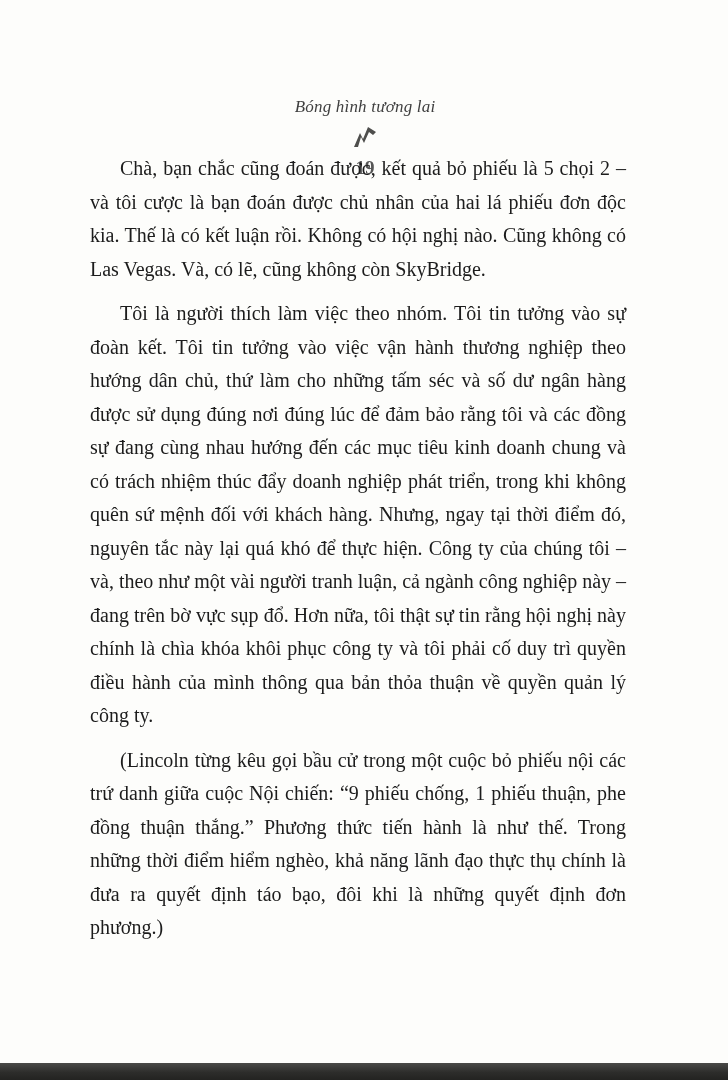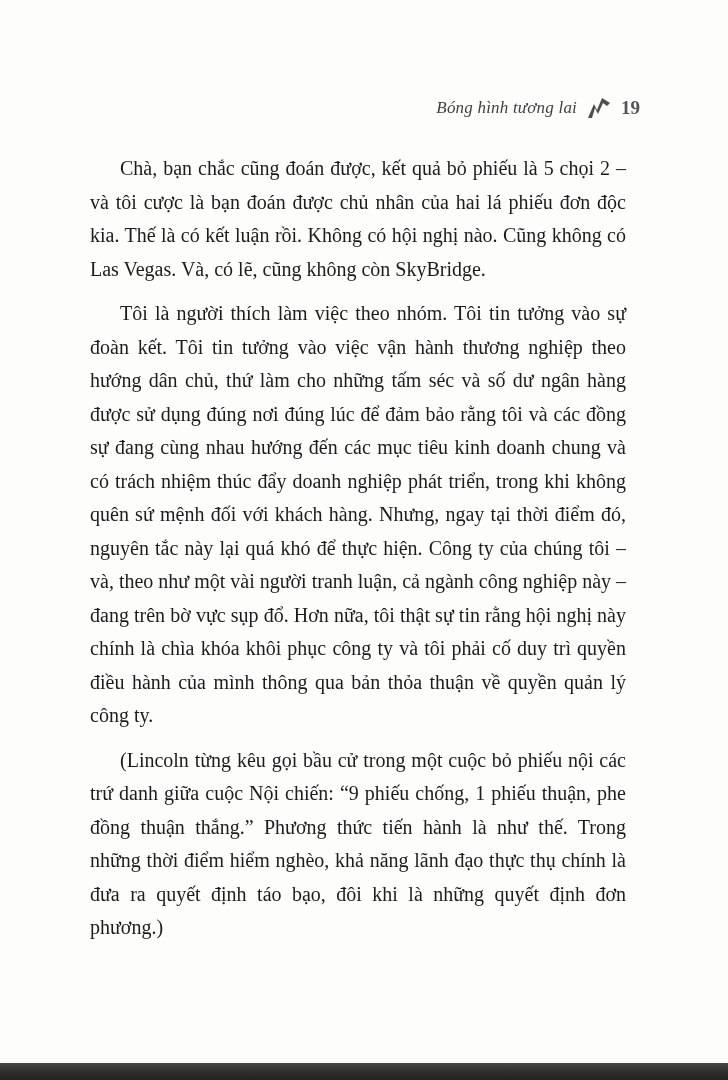--- a/index.html
+++ b/index.html
@@ -19,20 +19,21 @@
   }
   .running-header {
     position: absolute;
     top: 97px;
     left: 90px;
     right: 88px;
     display: flex;
     justify-content: flex-end;
     align-items: center;
     gap: 10px;
+    flex-direction: column;
   }
   .running-title {
     font-style: italic;
     font-size: 17px;
     color: #3f3f3f;
     letter-spacing: 0.2px;
   }
   .header-icon {
     display: inline-flex;
     align-items: flex-end;

